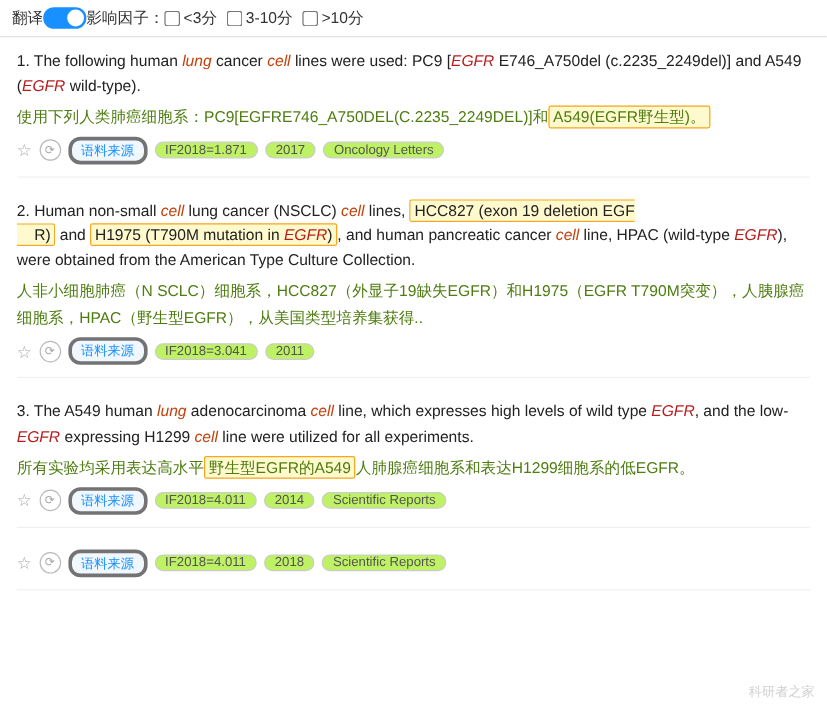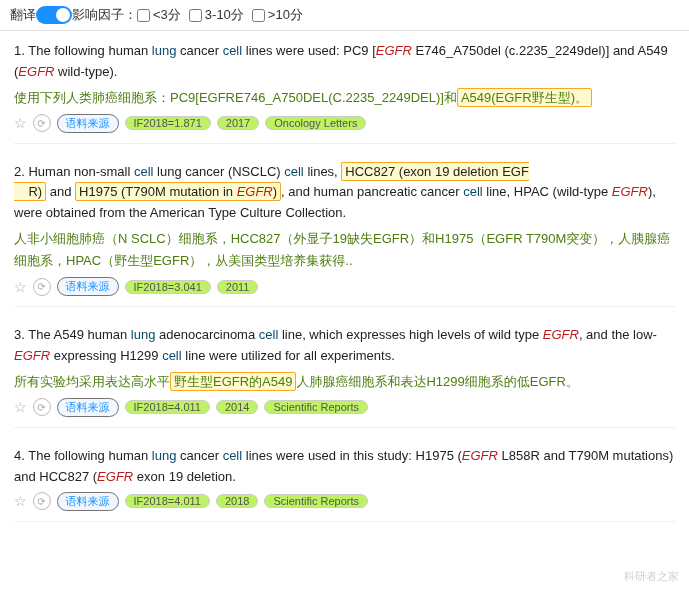--- a/index.html
+++ b/index.html
@@ -88,21 +88,22 @@
       border: 1.5px solid #f5a623;
       padding: 1px 3px;
       border-radius: 2px;
       display: inline;
     }
     .italic-red {
       color: #b91c1c;
       font-style: italic;
     }
     .italic-blue {
-      color: #0c4a6e;
+      color: #c2410c;
+      font-style: italic;
     }
     .meta-row {
       display: flex;
       align-items: center;
       gap: 6px;
       flex-wrap: wrap;
       margin-top: 4px;
     }
     .star-icon {
       color: #aaa;
@@ -124,21 +125,21 @@
     }
     .badge {
       border: 1px solid #ccc;
       border-radius: 10px;
       padding: 0 8px;
       font-size: 11px;
       color: #555;
       background: #bef264;
     }
     .badge-source {
-      border: 1px solid #737373;
+      border: 3px solid #737373;
       color: #1890ff;
       border-radius: 10px;
       padding: 1px 8px;
       font-size: 11px;
       background: #f0f7ff;
     }
     .watermark {
       position: fixed;
       bottom: 10px;
       right: 10px;
@@ -221,24 +222,20 @@
       <span class="star-icon">☆</span>
       <span class="circle-icon">⟳</span>
       <span class="badge-source">语料来源</span>
       <span class="badge">IF2018=4.011</span>
       <span class="badge">2014</span>
       <span class="badge">Scientific Reports</span>
     </div>
   </div>
 
   <div class="result-item">
-    <div class="en-text">
-      <span>4.</span>
-      The following human <span class="italic-blue">lung</span> cancer <span class="italic-blue">cell</span> lines were used in this study: H1975 (<span class="italic-red">EGFR</span> L858R and T790M mutations) and HCC827 (<span class="italic-red">EGFR</span> exon 19 deletion.
-    </div>
     <div class="meta-row">
       <span class="star-icon">☆</span>
       <span class="circle-icon">⟳</span>
       <span class="badge-source">语料来源</span>
       <span class="badge">IF2018=4.011</span>
       <span class="badge">2018</span>
       <span class="badge">Scientific Reports</span>
     </div>
   </div>
 

